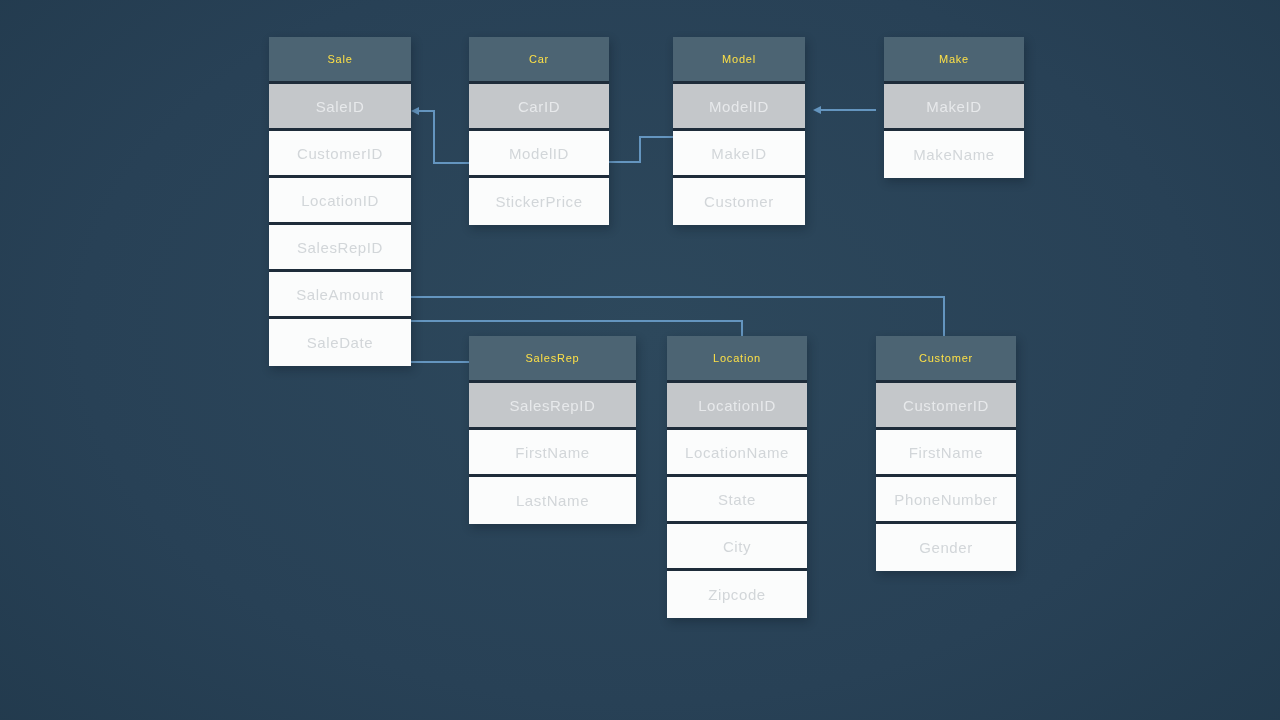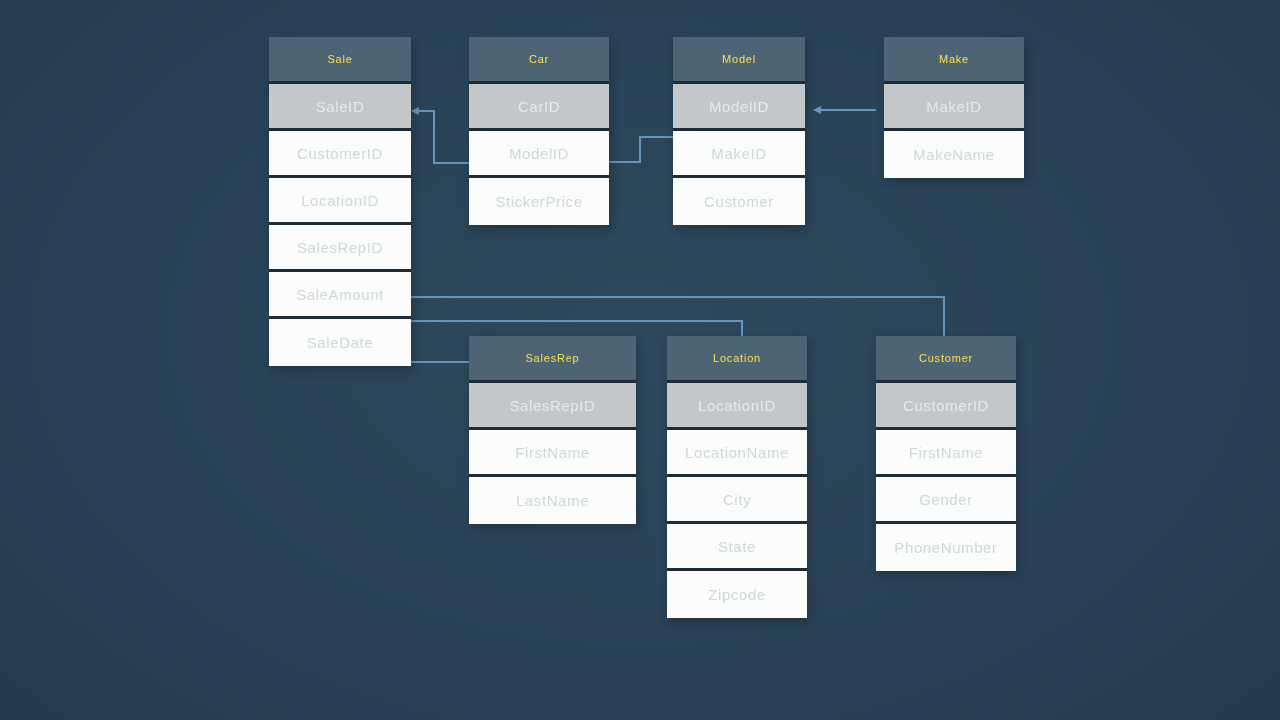--- a/index.html
+++ b/index.html
@@ -117,26 +117,26 @@
     <div class="thead">SalesRep</div>
     <div class="cell pk">SalesRepID</div>
     <div class="cell">FirstName</div>
     <div class="cell">LastName</div>
   </div>
 
   <div class="db-table" style="left:667px;top:336px;width:140px">
     <div class="thead">Location</div>
     <div class="cell pk">LocationID</div>
     <div class="cell">LocationName</div>
+    <div class="cell">State</div>
     <div class="cell">City</div>
-    <div class="cell">State</div>
     <div class="cell">Zipcode</div>
   </div>
 
   <div class="db-table" style="left:876px;top:336px;width:140px">
     <div class="thead">Customer</div>
     <div class="cell pk">CustomerID</div>
     <div class="cell">FirstName</div>
+    <div class="cell">PhoneNumber</div>
     <div class="cell">Gender</div>
-    <div class="cell">PhoneNumber</div>
   </div>
 
 </div>
 
 </body></html>

